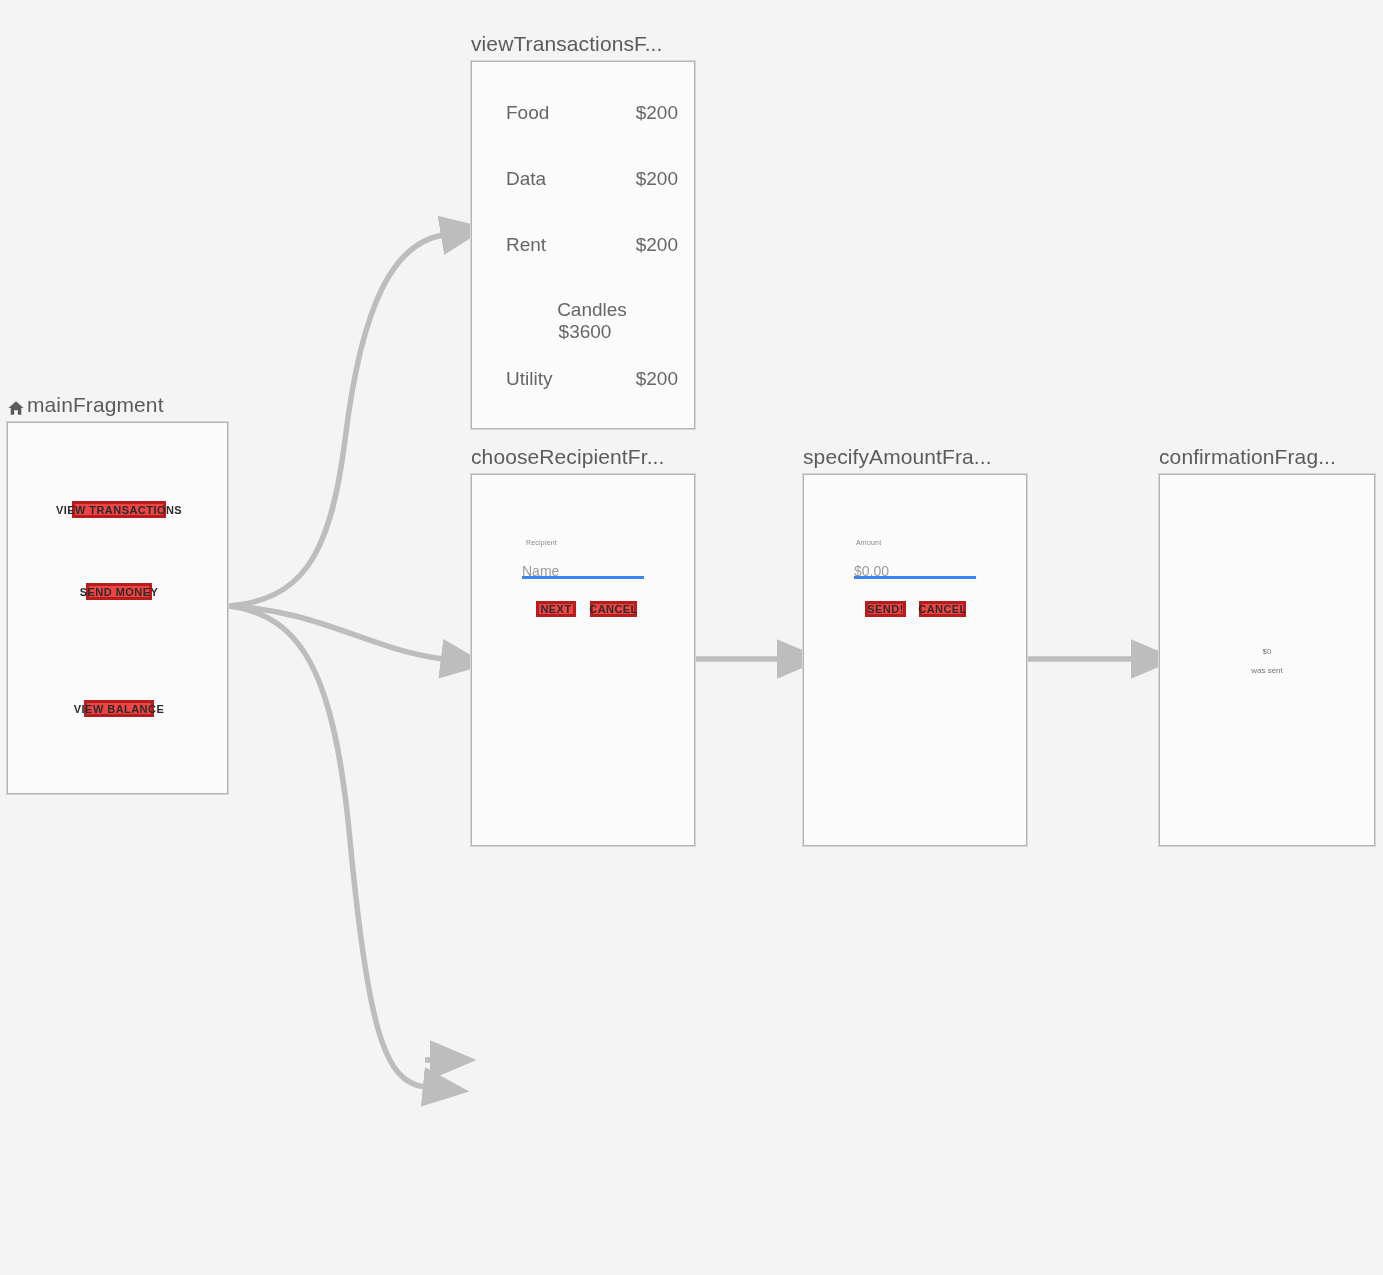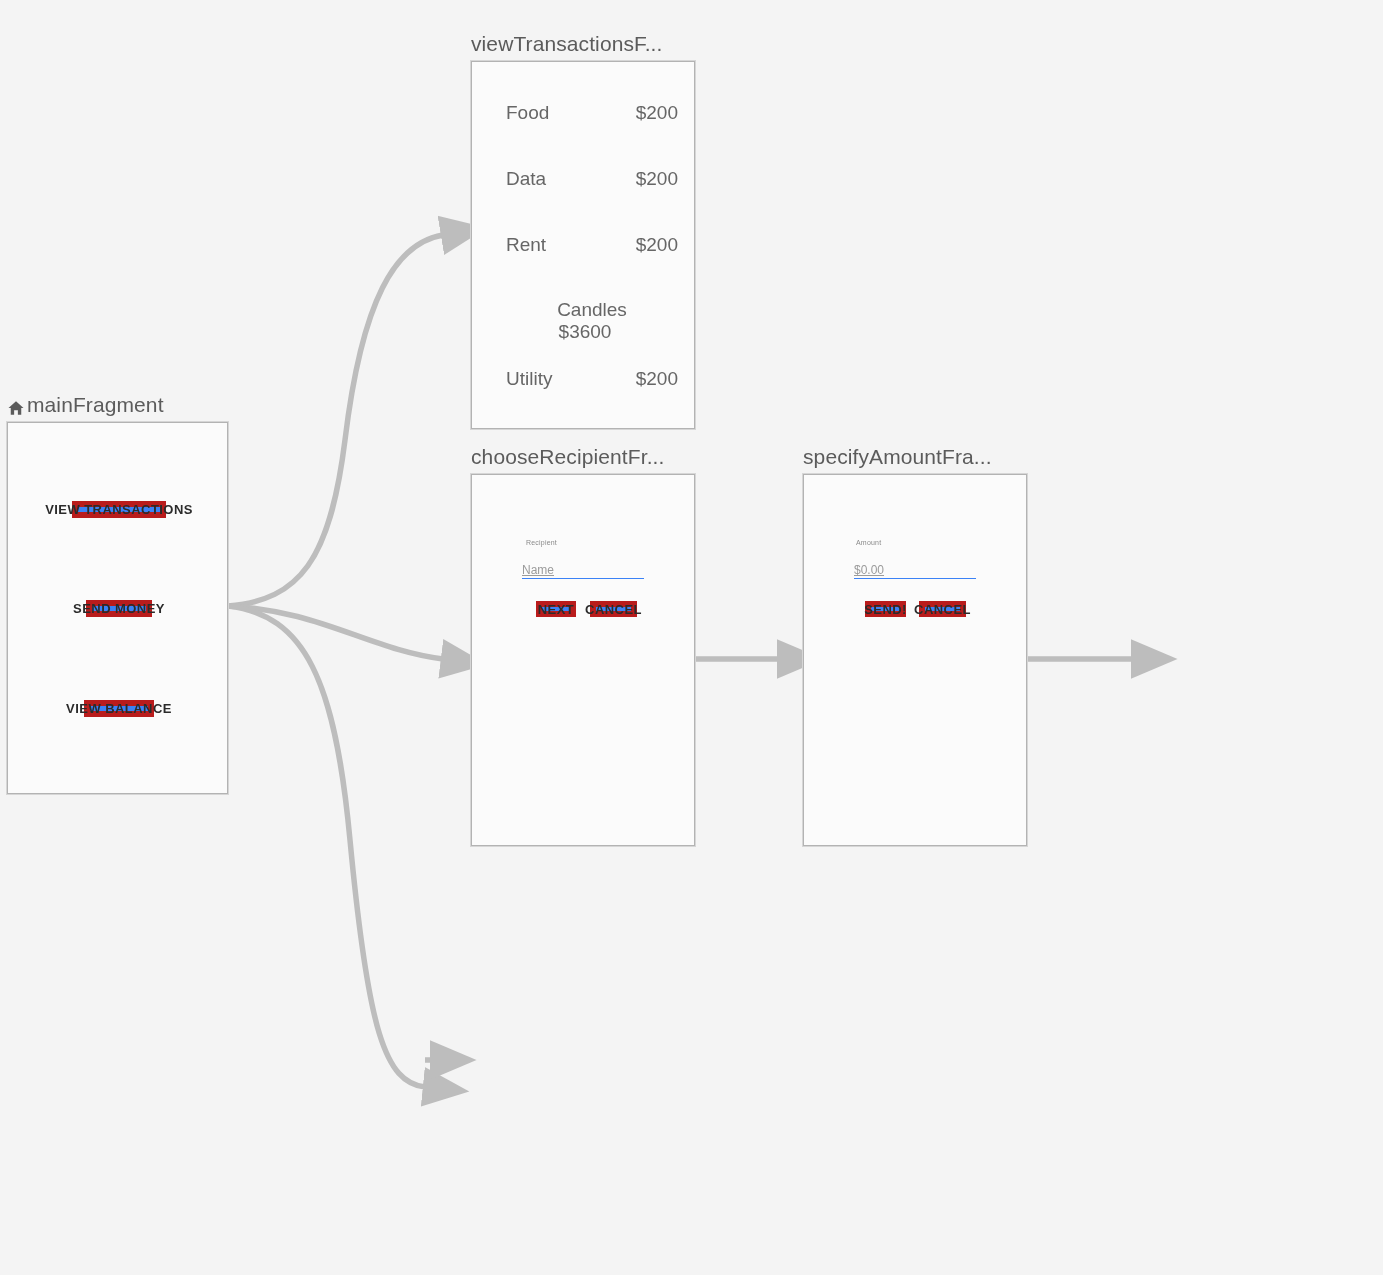--- a/index.html
+++ b/index.html
@@ -50,24 +50,24 @@
     position: absolute; inset: 0;
     background: #fbfbfb;
     border: 1px solid #b3b3b3;
     box-shadow: 0 0 0 1px #d6d6d6;
     box-sizing: border-box;
     overflow: hidden;
   }
   
   .mat-btn {
     position: absolute;
-    background: #3b82f6;
+    background: #ef4444;
     color: #2b2b2b;
-    border: 6px solid #b91c1c;
-    font-size: 13px;
+    border: 3px solid #b91c1c;
+    font-size: 11px;
     letter-spacing: 0.45px;
     font-weight: bold;
     display: flex;
     align-items: center;
     justify-content: center;
     box-sizing: border-box;
     white-space: nowrap;
   }
   
   .tx-row {
@@ -84,26 +84,25 @@
   .tx-amt  { flex: 0 0 auto; }
   
   .form-label {
     position: absolute;
     font-size: 7px;
     color: #8a8a8a;
     letter-spacing: .2px;
   }
   .form-input {
     position: absolute;
-    border-bottom: 1px solid #3b82f6;
-    font-size: 12px;
+    border-bottom: 3px solid #3b82f6;
+    font-size: 14px;
     color: #9b9b9b;
     padding-bottom: 2px;
     box-sizing: border-box;
-    text-decoration: underline;
   }
   
   .conf-amount {
     position: absolute;
     width: 100%;
     text-align: center;
     font-size: 8px;
     color: #777;
   }
   .conf-sub {
@@ -153,21 +152,21 @@
     <div class="node-label">
       <span class="home-icon">
         <svg viewBox="0 0 24 24" width="18" height="18">
           <path d="M12 3 L22 12 L19 12 L19 21 L14.5 21 L14.5 15 L9.5 15 L9.5 21 L5 21 L5 12 L2 12 Z" fill="#5b5b5b"></path>
         </svg>
       </span>
       <span>mainFragment</span>
     </div>
     <div class="frame">
       <div class="mat-btn" style="left:64px; top:78px; width:94px; height:17px;">VIEW TRANSACTIONS</div>
-      <div class="mat-btn" style="left:78px; top:177px; width:66px; height:17px;">SEND MONEY</div>
+      <div class="mat-btn" style="left:78px; top:160px; width:66px; height:17px;">SEND MONEY</div>
       <div class="mat-btn" style="left:76px; top:277px; width:70px; height:17px;">VIEW BALANCE</div>
     </div>
   </div>
 
   <div class="node" style="left:471px; top:53px; width:224px; height:368px;margin-top:8px;">
     <div class="node-label">viewTransactionsF...</div>
     <div class="frame">
       <div class="tx-row" style="top:38px;">
         <span class="tx-name">Food</span>
         <span class="tx-amt">$200</span>
@@ -204,15 +203,22 @@
   <div class="node" style="left:803px; top:474px; width:224px; height:372px;">
     <div class="node-label">specifyAmountFra...</div>
     <div class="frame">
       <div class="form-label" style="left:52px; top:64px;">Amount</div>
       <div class="form-input" style="left:50px; top:88px; width:122px; height:16px;">$0.00</div>
       <div class="mat-btn" style="left:61px; top:126px; width:41px; height:16px;">SEND!</div>
       <div class="mat-btn" style="left:115px; top:126px; width:47px; height:16px;">CANCEL</div>
     </div>
   </div>
 
+  <div class="node" style="left:1159px; top:474px; width:216px; height:372px;">
+    <div class="node-label">confirmationFrag...</div>
+    <div class="frame">
+      <div class="conf-amount" style="margin-top: 0px; top: 172px;">$0</div>
+      <div class="conf-sub" style="top:191px;">was sent</div>
+    </div>
+  </div>
 
 
 </div>
 
 </body></html>

